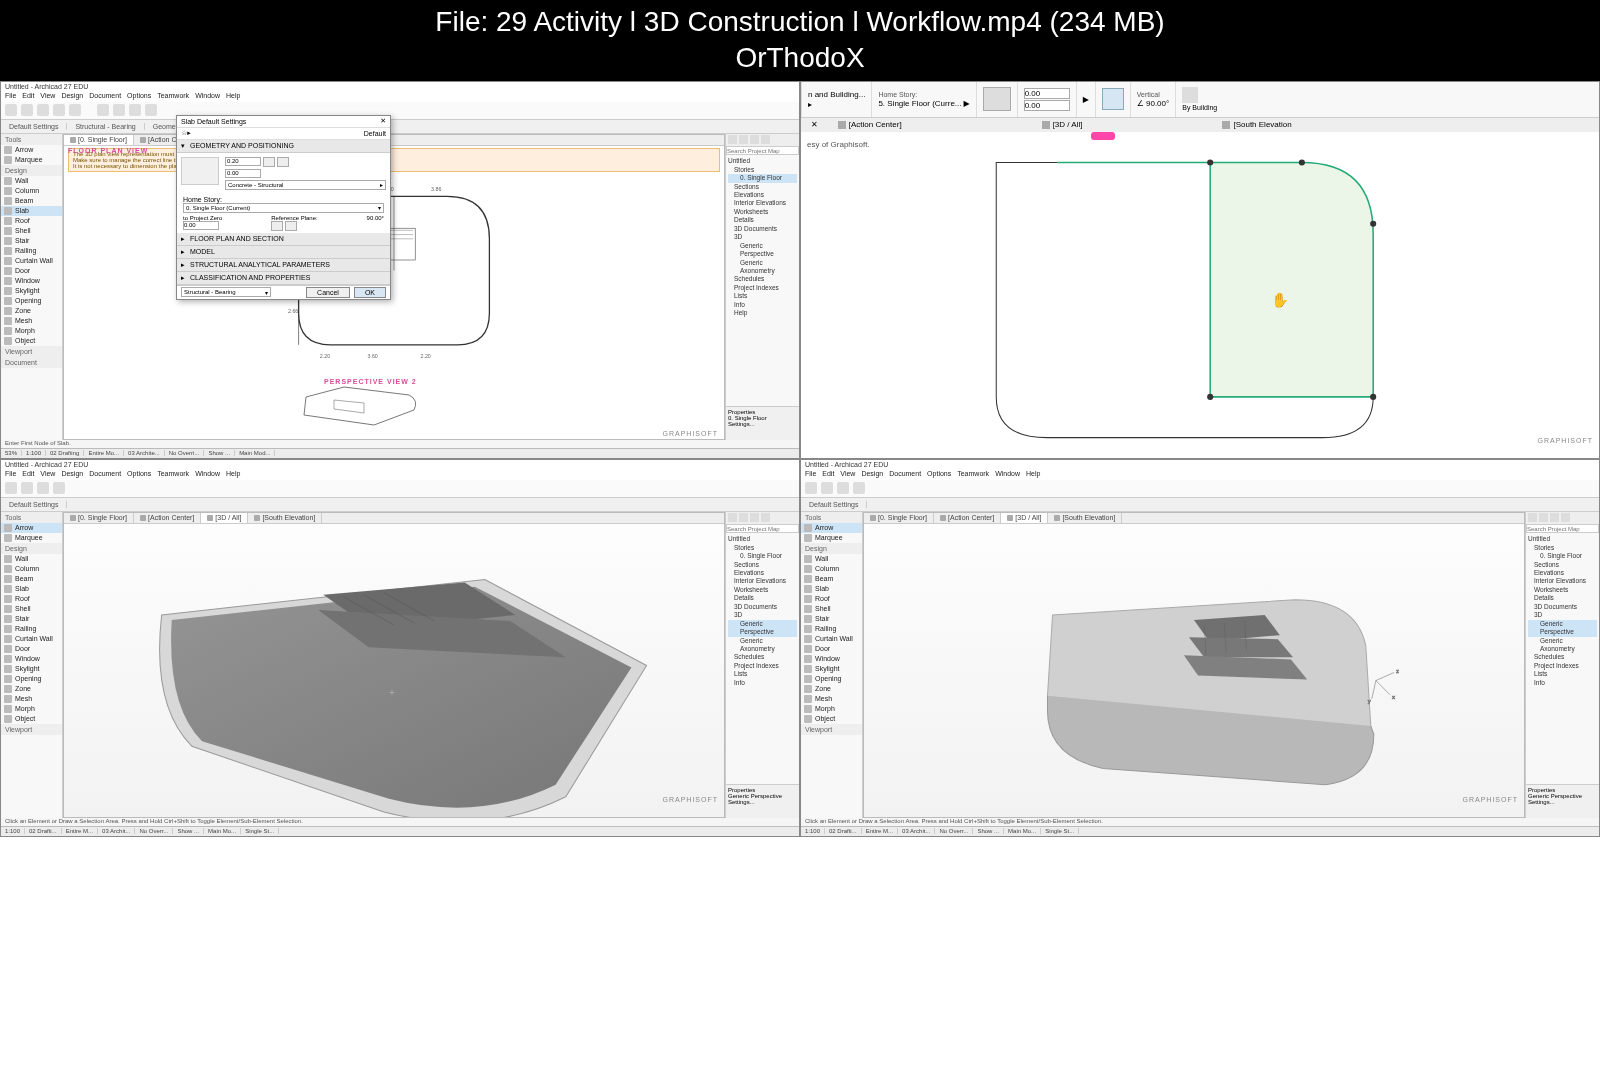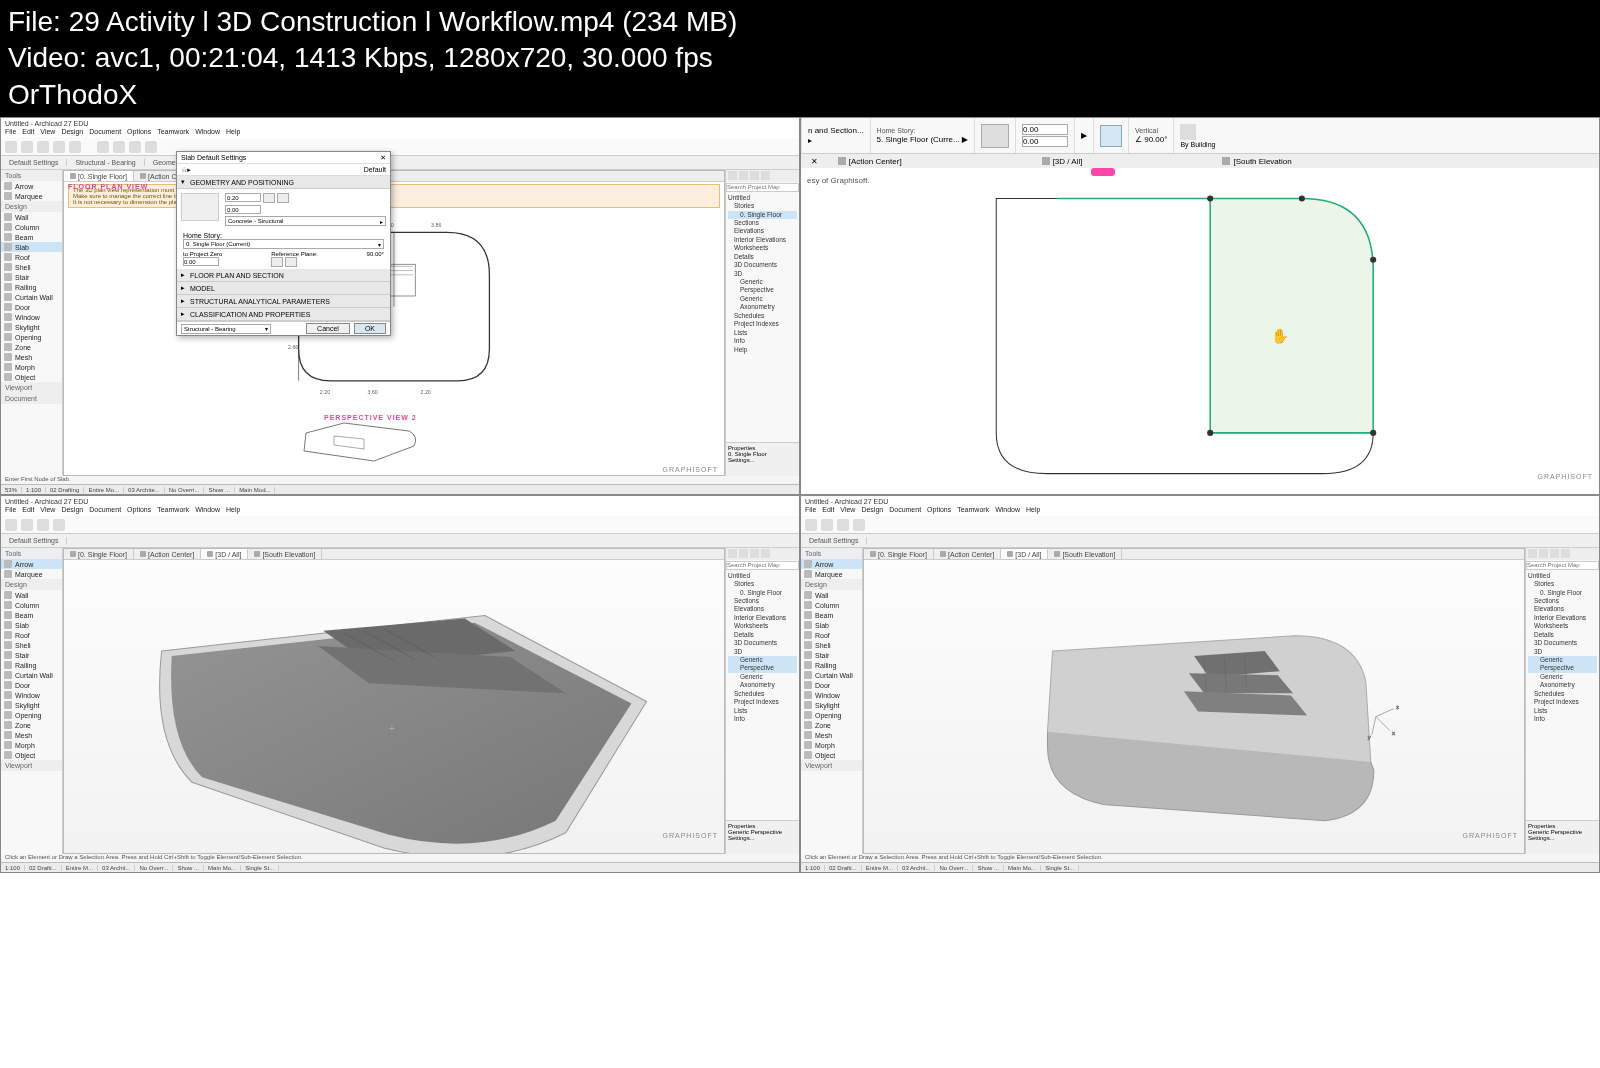--- a/index.html
+++ b/index.html
@@ -1,20 +1,20 @@
 <!DOCTYPE html>
 <html><head>
 <meta charset="utf-8">
 <style>
 * { margin: 0; padding: 0; box-sizing: border-box; font-family: Arial, sans-serif; }
 body { width: 1600px; height: 1068px; background: #fff; overflow: hidden; }
 
 
 .header-overlay { background: #000; color: #fff; padding: 4px 8px; font-size: 28px; line-height: 1.3; font-family: Arial; }
-.header-overlay div { white-space: nowrap; }
+.header-overlay div { white-space: nowrap; text-align: center; }
 
 
 .quad { display: grid; grid-template-columns: 1fr 1fr; grid-template-rows: 1fr 1fr; height: 756px; }
 .pane { position: relative; border: 1px solid #888; background: #f5f5f5; overflow: hidden; font-size: 8px; }
 
 
 .titlebar { background: #fff; height: 10px; display: flex; align-items: center; padding: 0 4px; font-size: 7px; color: #333; }
 .menubar { background: #fff; height: 10px; display: flex; gap: 6px; padding: 0 4px; font-size: 7px; color: #222; }
 .ribbon { background: #fafafa; height: 18px; border-bottom: 1px solid #ccc; display:flex; gap:4px; align-items:center; padding:0 4px;}
 .ribbon .icon-btn { width:12px; height:12px; background:#ddd; border-radius:2px; }
@@ -93,21 +93,20 @@
 .render { position:absolute; top:11px; left:0; right:0; bottom:0; background:linear-gradient(#fdfdfd,#f2f2f2); }
 .gswm { position:absolute; right:6px; bottom:14px; font-size:7px; color:#888; letter-spacing:1px;}
 .helphint { background:#feeedd; border:1px solid #e8c070; font-size:6px; padding:2px 4px; color:#775500; margin:2px 4px 0 4px;}
 
 </style>
 </head>
 <body>
 
 <div class="header-overlay">
   <div>File: 29  Activity l 3D Construction l Workflow.mp4 (234 MB)</div>
-  <div>Video: avc1, 00:21:04, 1413 Kbps, 1280x720, 30.000 fps</div>
   <div>OrThodoX</div>
 </div>
 
 <div class="quad">
 
 <div class="pane" style="padding-bottom:18px;">
   <div class="titlebar">
         <span>Untitled - Archicad 27 EDU</span>
       </div>
   <div class="menubar">
@@ -396,21 +395,21 @@
   </div>
   <div class="brand">
     
     
   </div>
 </div>
 
 <div class="pane" style="padding-bottom:18px;">
   <div class="p2top">
     <div class="grp">
-          <span class="val">n and Section...</span>
+          <span class="val">n and Building...</span>
           <span>▸</span>
         </div>
     <div class="grp">
           <label>Home Story:</label>
           <div style="display:flex;gap:2px;">
             <span class="val">5. Single Floor (Curre...</span>
             <span>▶</span>
           </div>
         </div>
     <div class="grp">

